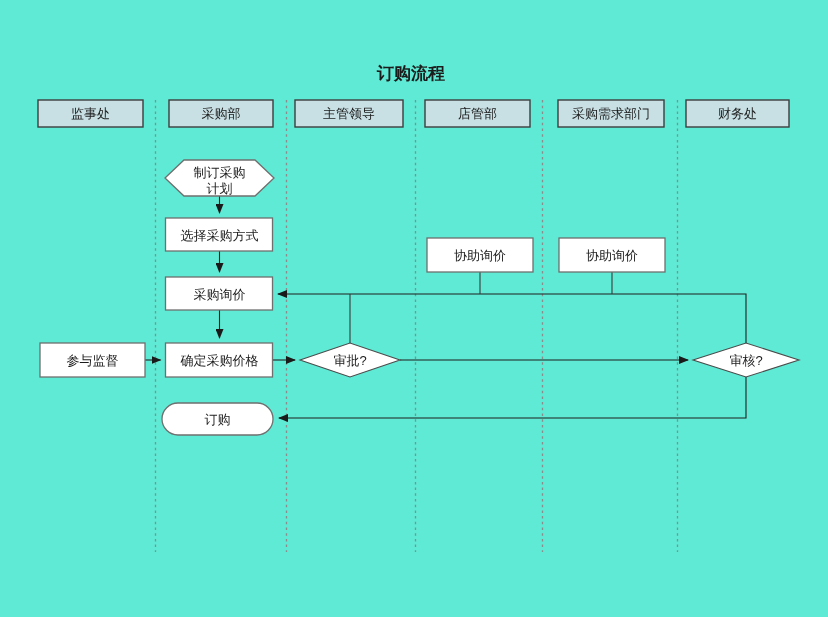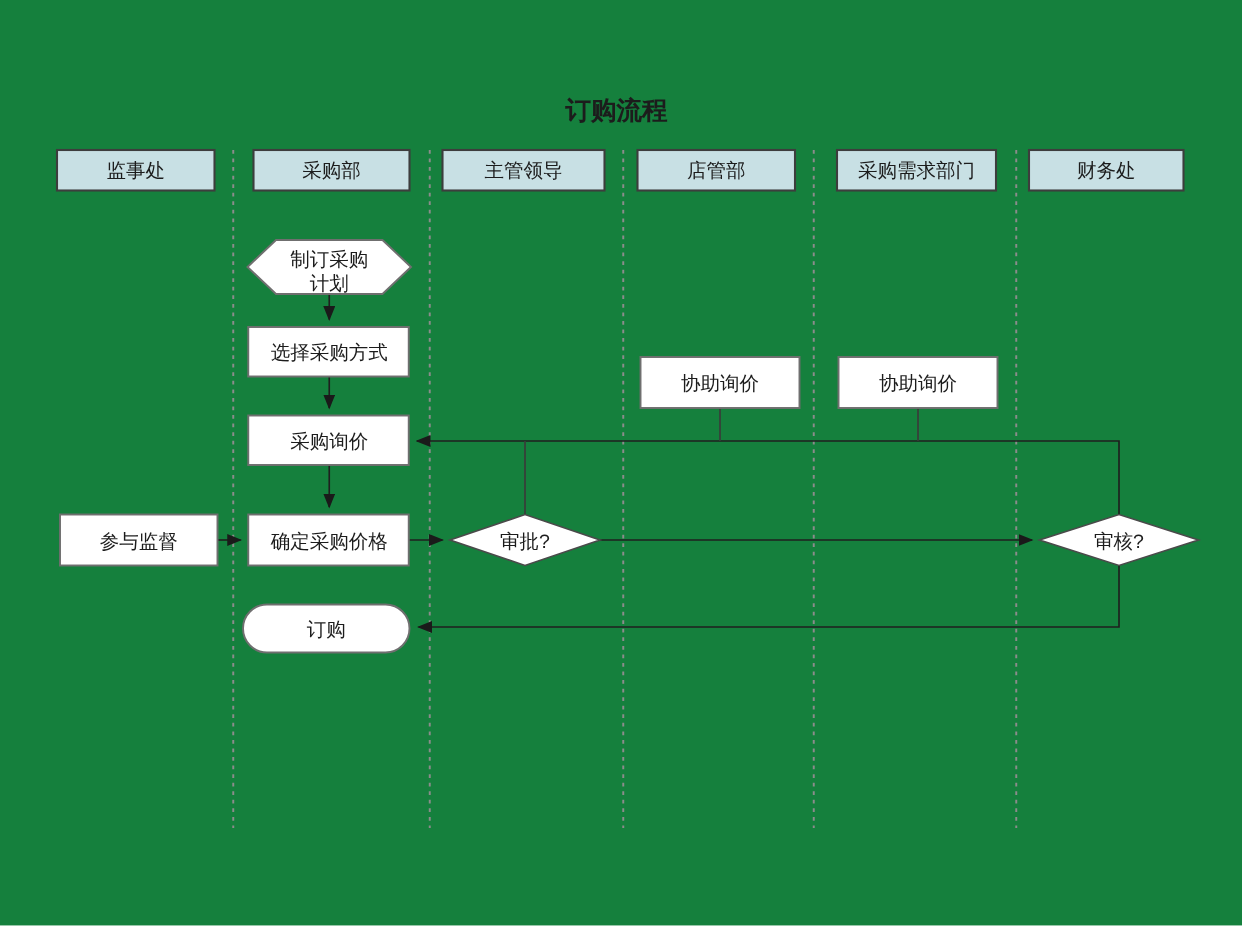--- a/index.html
+++ b/index.html
@@ -5,21 +5,21 @@
   html, body {
     margin: 0;
     padding: 0;
     background: #ffffff;
     font-family: "Liberation Sans", "DejaVu Sans", sans-serif;
   }
   .stage {
     position: relative;
     width: 828px;
     height: 617px;
-    background: #15803d;
+    background: #5eead4;
     overflow: hidden;
   }
   svg { display: block; }
   text {
     font-family: "Liberation Sans", "DejaVu Sans", sans-serif;
     fill: #1c1c1c;
   }
   .title-text {
     font-size: 17px;
     font-weight: bold;

